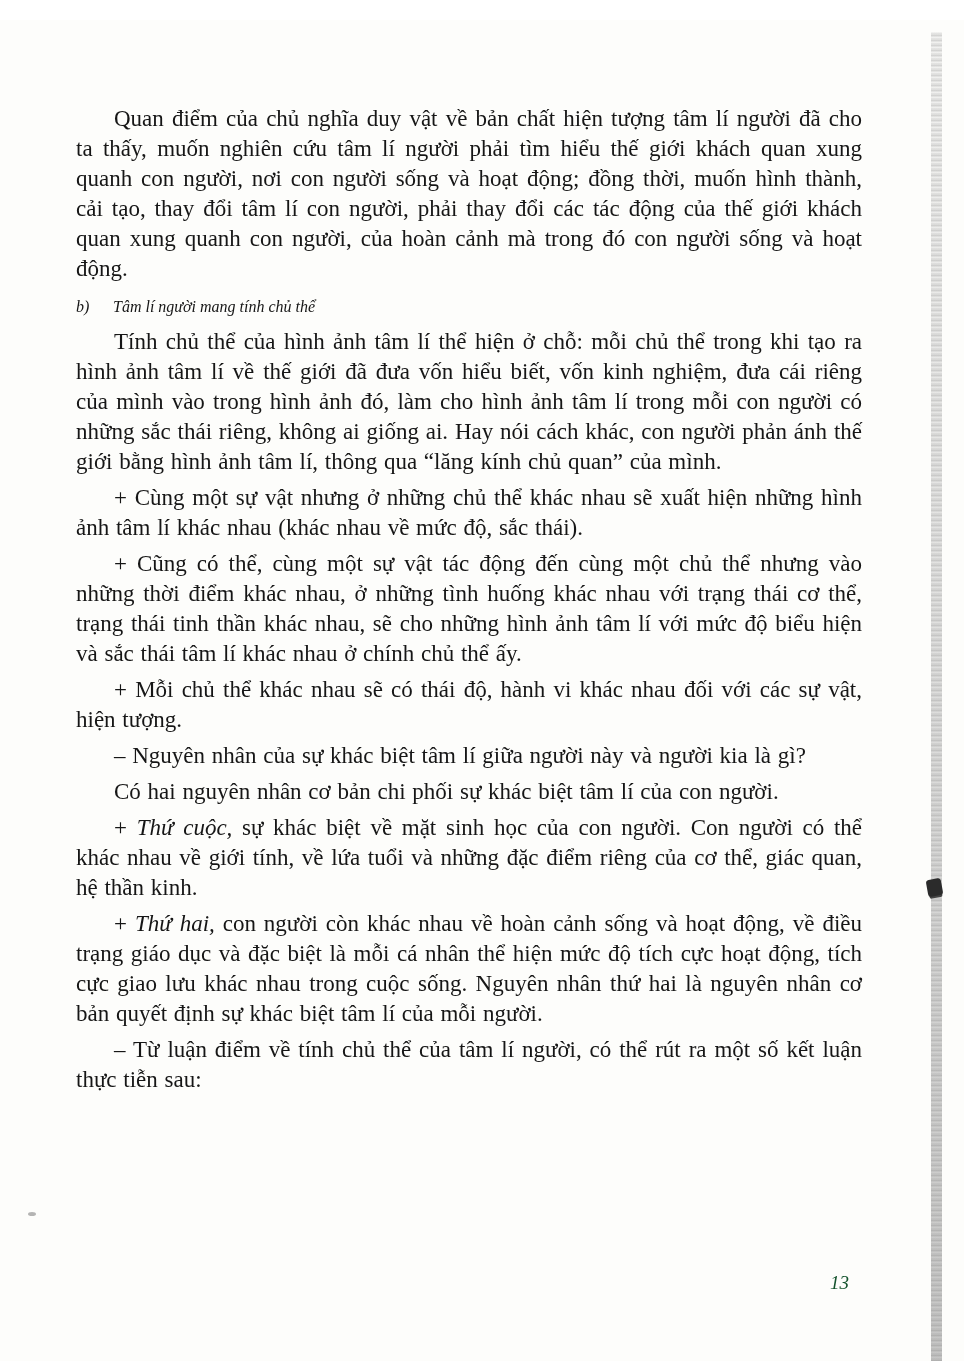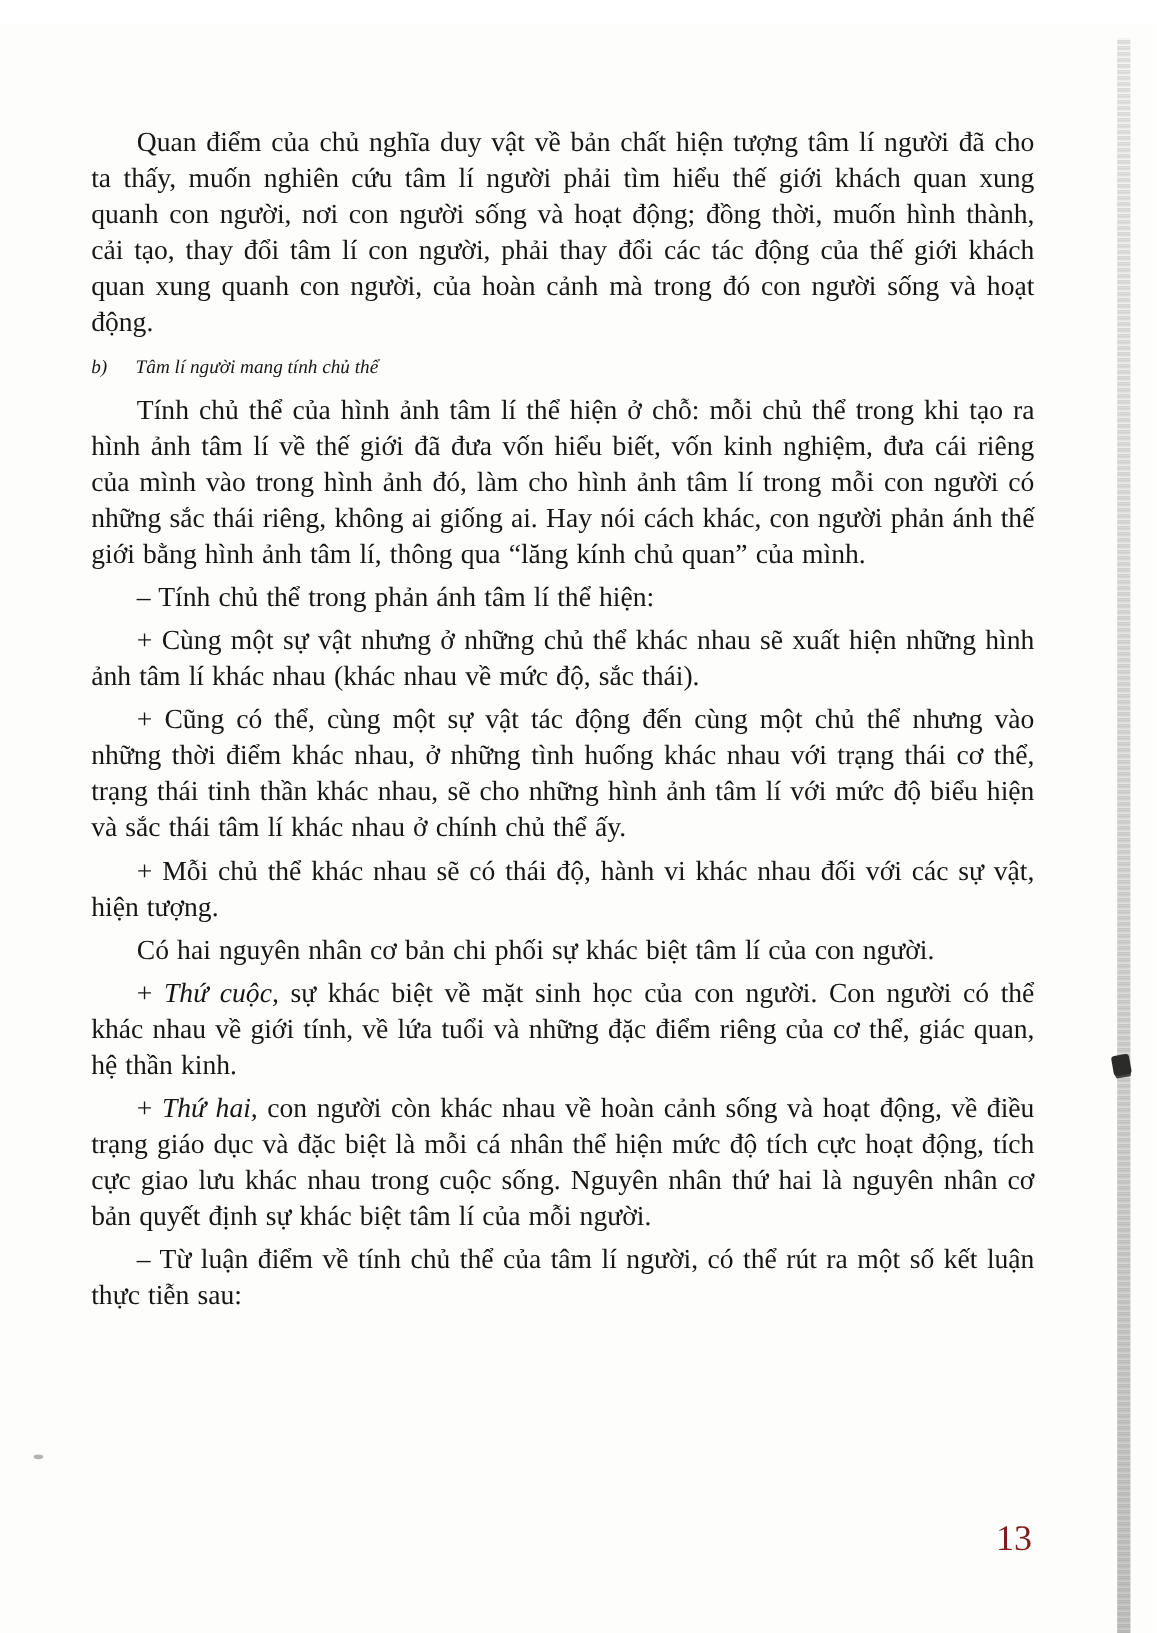--- a/index.html
+++ b/index.html
@@ -43,23 +43,24 @@
     min-width: 37px;
     font-style: italic;
   }
   .lead-italic {
     font-style: italic;
   }
   .page-number {
     position: absolute;
     left: 830px;
     top: 1249px;
-    font-size: 30px;
+    font-size: 19px;
     line-height: 28px;
-    color: #7f1d1d;
+    color: #14532d;
+    font-style: italic;
   }
   
   .scan-strip {
     position: absolute;
     left: 931px;
     top: 12px;
     width: 11px;
     height: 1349px;
     background:
       repeating-linear-gradient(0deg,
@@ -110,29 +111,29 @@
   <div class="text-block">
 
     <p class="para">Quan điểm của chủ nghĩa duy vật về bản chất hiện tượng tâm lí người đã cho ta thấy, muốn nghiên cứu tâm lí người phải tìm hiểu thế giới khách quan xung quanh con người, nơi con người sống và hoạt động; đồng thời, muốn hình thành, cải tạo, thay đổi tâm lí con người, phải thay đổi các tác động của thế giới khách quan xung quanh con người, của hoàn cảnh mà trong đó con người sống và hoạt động.</p>
 
     <p class="heading">
       <span class="h-label">b)</span><span>Tâm lí người mang tính chủ thể</span>
     </p>
 
     <p class="para">Tính chủ thể của hình ảnh tâm lí thể hiện ở chỗ: mỗi chủ thể trong khi tạo ra hình ảnh tâm lí về thế giới đã đưa vốn hiểu biết, vốn kinh nghiệm, đưa cái riêng của mình vào trong hình ảnh đó, làm cho hình ảnh tâm lí trong mỗi con người có những sắc thái riêng, không ai giống ai. Hay nói cách khác, con người phản ánh thế giới bằng hình ảnh tâm lí, thông qua “lăng kính chủ quan” của mình.</p>
 
-    <p class="para">– Tính chủ thể trong phản ánh tâm lí thể hiện:</p>
 
     <p class="para">+ Cùng một sự vật nhưng ở những chủ thể khác nhau sẽ xuất hiện những hình ảnh tâm lí khác nhau (khác nhau về mức độ, sắc thái).</p>
 
     <p class="para">+ Cũng có thể, cùng một sự vật tác động đến cùng một chủ thể nhưng vào những thời điểm khác nhau, ở những tình huống khác nhau với trạng thái cơ thể, trạng thái tinh thần khác nhau, sẽ cho những hình ảnh tâm lí với mức độ biểu hiện và sắc thái tâm lí khác nhau ở chính chủ thể ấy.</p>
 
     <p class="para">+ Mỗi chủ thể khác nhau sẽ có thái độ, hành vi khác nhau đối với các sự vật, hiện tượng.</p>
 
 
+    <p class="para">– Nguyên nhân của sự khác biệt tâm lí giữa người này và người kia là gì?</p>
 
     <p class="para">Có hai nguyên nhân cơ bản chi phối sự khác biệt tâm lí của con người.</p>
 
     <p class="para"><span>+ </span><em class="lead-italic">Thứ cuộc,</em><span> sự khác biệt về mặt sinh học của con người. Con người có thể khác nhau về giới tính, về lứa tuổi và những đặc điểm riêng của cơ thể, giác quan, hệ thần kinh.</span></p>
 
     <p class="para"><span>+ </span><em class="lead-italic">Thứ hai,</em><span> con người còn khác nhau về hoàn cảnh sống và hoạt động, về điều trạng giáo dục và đặc biệt là mỗi cá nhân thể hiện mức độ tích cực hoạt động, tích cực giao lưu khác nhau trong cuộc sống. Nguyên nhân thứ hai là nguyên nhân cơ bản quyết định sự khác biệt tâm lí của mỗi người.</span></p>
 
     <p class="para">– Từ luận điểm về tính chủ thể của tâm lí người, có thể rút ra một số kết luận thực tiễn sau:</p>
 
   </div>

